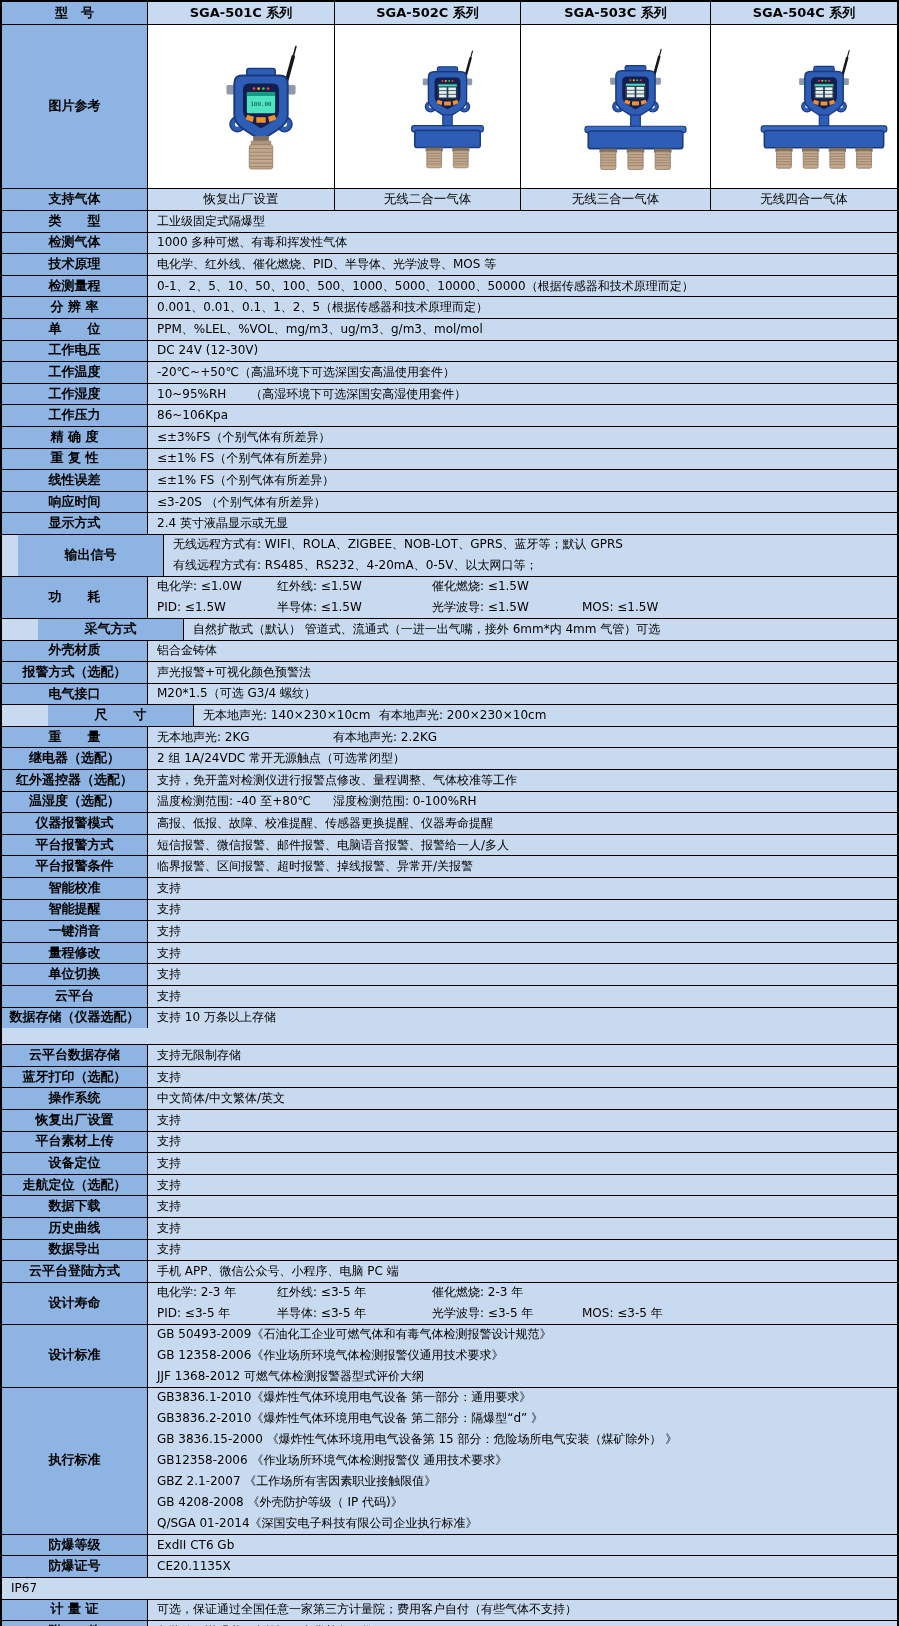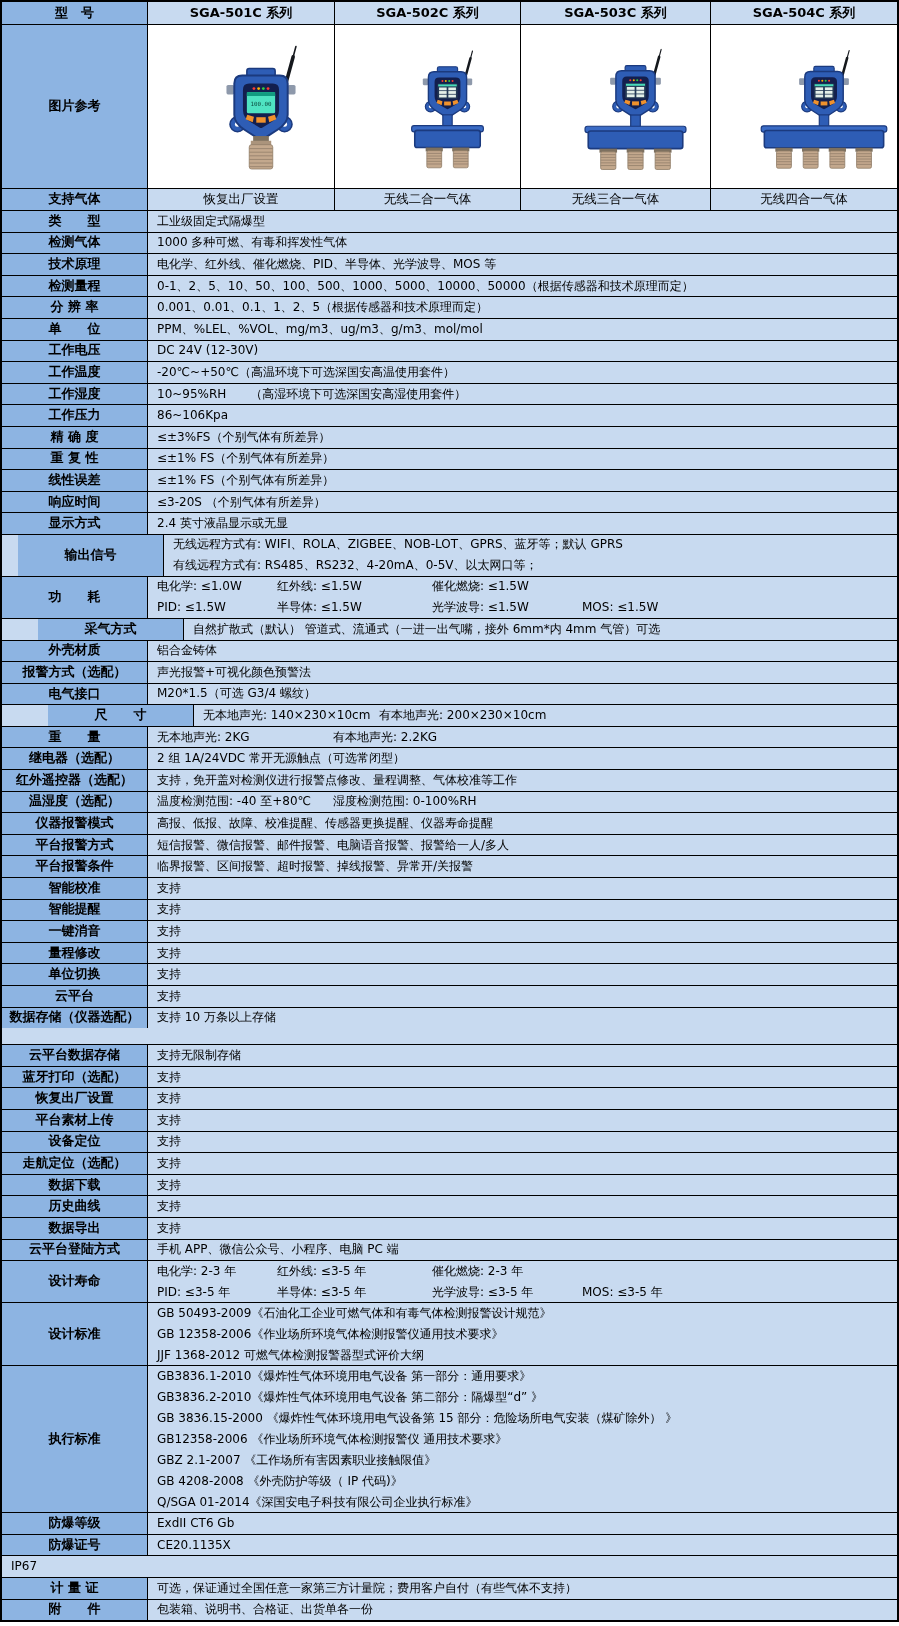--- a/index.html
+++ b/index.html
@@ -478,20 +478,26 @@
         <div class="vline"><span class="seg">支持无限制存储</span></div>
       </div>
     </div>
     <div class="row spec-row" style="height: 21.6px;">
       <div class="cell label-cell">蓝牙打印（选配）</div>
       <div class="value-cell">
         <div class="vline"><span class="seg">支持</span></div>
       </div>
     </div>
     <div class="row spec-row" style="height: 21.6px;">
+      <div class="cell label-cell">操作系统</div>
+      <div class="value-cell">
+        <div class="vline"><span class="seg">中文简体/中文繁体/英文</span></div>
+      </div>
+    </div>
+    <div class="row spec-row" style="height: 21.6px;">
       <div class="cell label-cell">恢复出厂设置</div>
       <div class="value-cell">
         <div class="vline"><span class="seg">支持</span></div>
       </div>
     </div>
     <div class="row spec-row" style="height: 21.6px;">
       <div class="cell label-cell">平台素材上传</div>
       <div class="value-cell">
         <div class="vline"><span class="seg">支持</span></div>
       </div>

